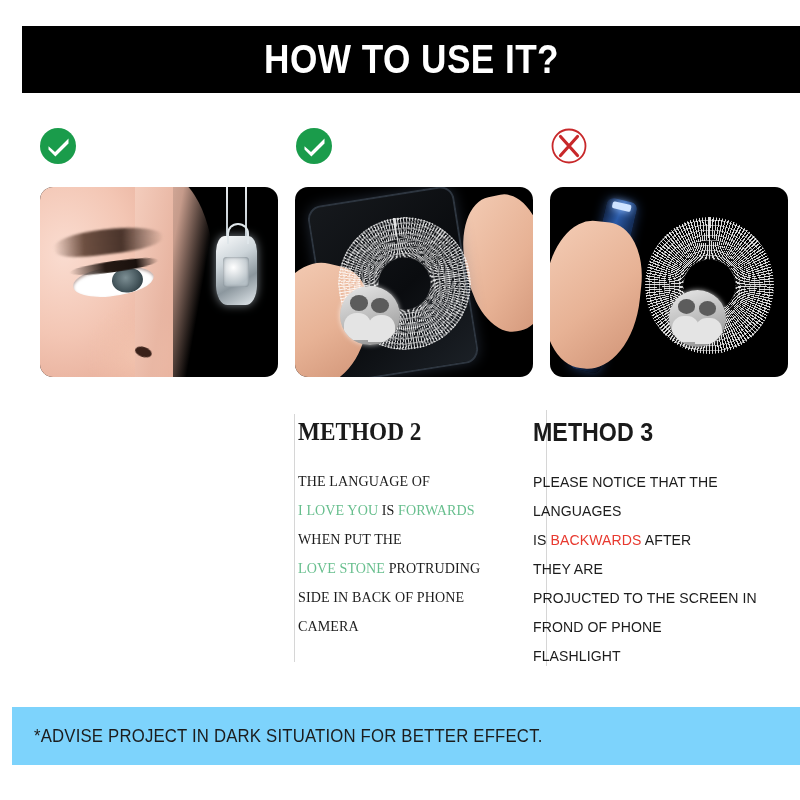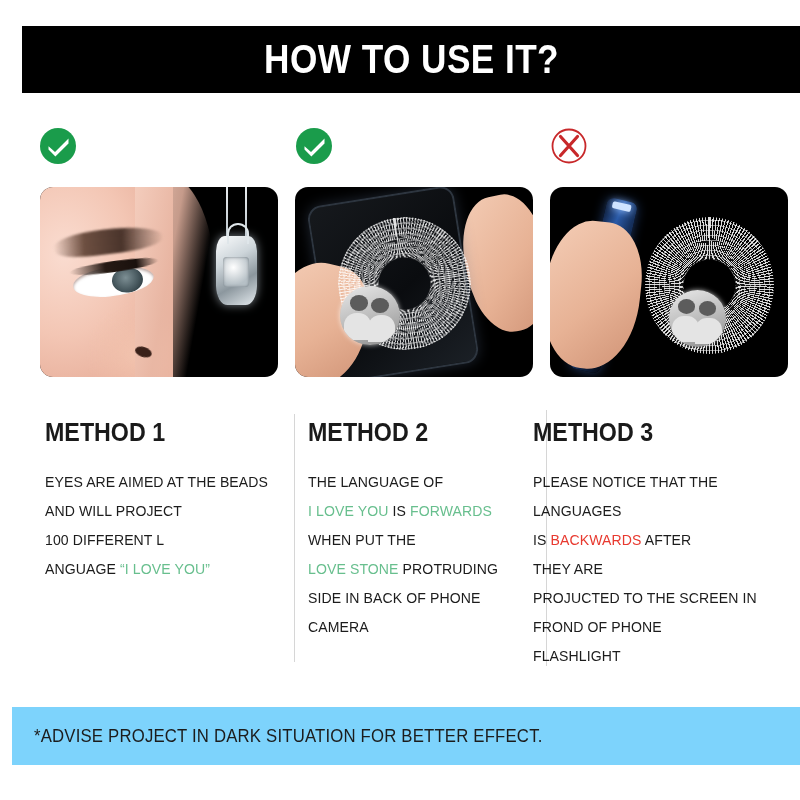--- a/index.html
+++ b/index.html
@@ -203,21 +203,21 @@
     position:absolute;
     width:1px;
     background:#d6d6d6;
   }
   .divider.d1 { left:282px; top:414px; height:248px; }
   .divider.d2 { left:534px; top:410px; height:256px; }
 
   
   .col { position:absolute; top:418px; }
   .col1t { left:33px; width:240px; }
-  .col2t { left:296px; width:232px; }
+  .col2t { left:286px; width:232px;font-family:Liberation Serif, serif; }
   .col3t { left:521px; width:238px; }
 
   .method-title {
     font-size:25px;
     font-weight:700;
     color:#1a1a1a;
     letter-spacing:0px;
     transform:scaleX(0.93);
     transform-origin:left center;
     margin-bottom:21px;
@@ -325,29 +325,20 @@
           <div class="h2"></div>
         <div class="b1"></div>
           <div class="b2"></div>
       </div>
     </div>
   </div>
 
   <div class="divider d1"></div>
   <div class="divider d2"></div>
 
-  <div class="col col1t">
-    <div class="method-title">METHOD 1</div>
-    <div>
-        <div class="body-line"><span>EYES ARE AIMED AT THE BEADS</span></div>
-        <div class="body-line"><span>AND WILL PROJECT</span></div>
-        <div class="body-line"><span>100 DIFFERENT L</span></div>
-        <div class="body-line"><span>ANGUAGE </span><span class="hl-green">“I LOVE YOU”</span></div>
-      </div>
-  </div>
 
   <div class="col col2t">
     <div class="method-title">METHOD 2</div>
     <div>
         <div class="body-line"><span>THE LANGUAGE OF</span></div>
         <div class="body-line"><span class="hl-green">I LOVE YOU</span><span> IS </span><span class="hl-green">FORWARDS</span></div>
         <div class="body-line"><span>WHEN PUT THE</span></div>
         <div class="body-line"><span class="hl-green">LOVE STONE</span><span> PROTRUDING</span></div>
         <div class="body-line"><span>SIDE IN BACK OF PHONE</span></div>
         <div class="body-line"><span>CAMERA</span></div>

